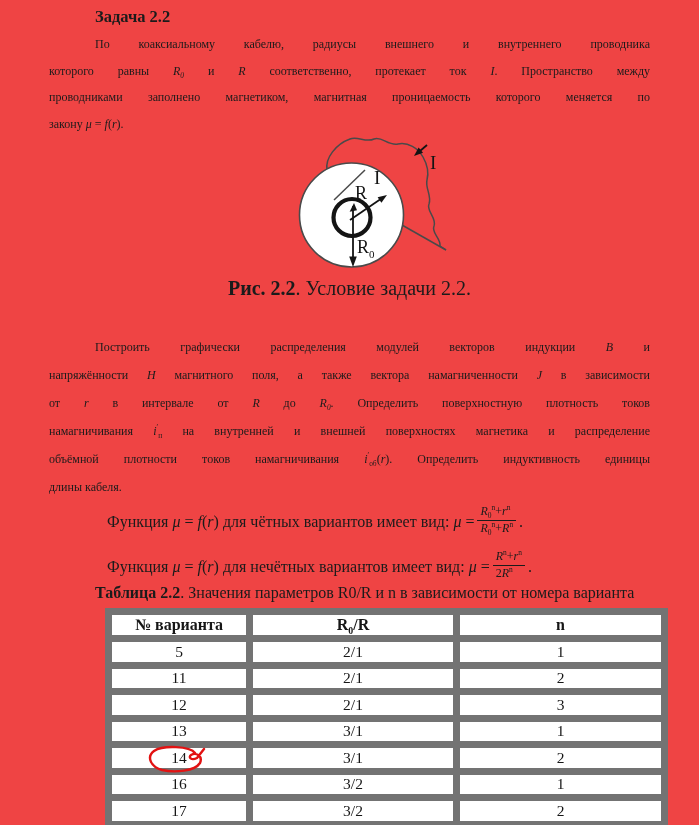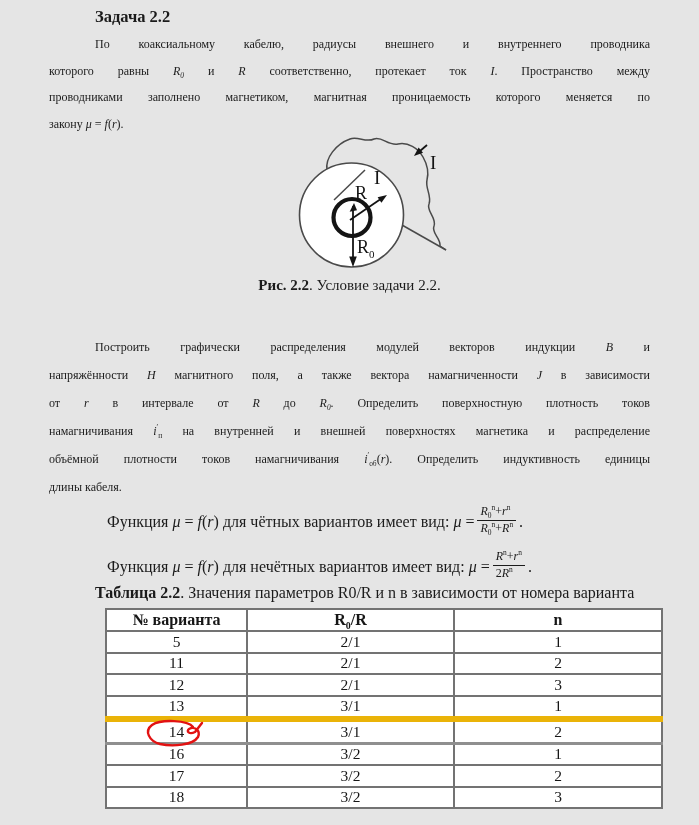--- a/index.html
+++ b/index.html
@@ -1,39 +1,39 @@
 <!DOCTYPE html>
 <html><head>
 <meta charset="utf-8">
 <style>
   html,body{margin:0;padding:0;background:#fff;}
-  .page{position:relative;width:699px;height:825px;background:#e5e5e5;overflow:hidden;
+  .page{position:relative;width:699px;height:825px;background:#ef4444;overflow:hidden;
         font-family:"Liberation Serif",serif;color:#1b1b1b;}
   .abs{position:absolute;}
   .body-col{left:49px;width:601px;}
   .para{font-size:12px;line-height:26.5px;}
   .para2{line-height:28px;}
   .just .lines{text-align:justify;text-align-last:justify;}
   .indent{text-indent:46px;}
   .lastline{text-align:left;}
   .title{left:95px;top:7px;font-size:16.5px;font-weight:bold;}
   sup,sub{font-size:0.62em;line-height:0;}
   i{font-style:italic;}
-  .figcap{top:277px;left:49px;width:601px;text-align:center;font-size:15px;}
+  .figcap{top:277px;left:49px;width:601px;text-align:center;font-size:20px;}
   .formula{font-size:16px;height:40px;display:flex;align-items:center;}
   .formula .ind{margin-left:58px;}
   .frac{display:inline-block;vertical-align:middle;
         font-size:12px;line-height:1.3;margin:0 3px;transform:translateY(-2px);}
   .frac .num{display:block;border-bottom:1px solid #1b1b1b;padding:0 3px;}
   .frac .den{display:block;padding:0 3px;}
   .tabcap{top:584px;left:49px;width:620px;font-size:16px;}
   .tabcap .ind{margin-left:46px;margin-top:48px;}
   table.vt{border-collapse:collapse;table-layout:fixed;width:556px;
            font-size:15.5px;background:#fff;}
-  table.vt th,table.vt td{border:2px solid #737373;text-align:center;padding:0;
+  table.vt th,table.vt td{border:7px solid #737373;text-align:center;padding:0;
            font-family:"Liberation Serif",serif;color:#161616;}
   table.vt{border:2px solid #2e2e2e;}
   table.vt th{height:20px;font-weight:bold;font-size:16px;}
   table.vt td{height:19.5px;}
   tr.sel td{border-top:6px solid #eab308;border-bottom:3px solid #8f8f8f;}
   td.cellrel{position:relative;}
   .ring{position:absolute;left:50%;top:50%;margin-left:-34px;margin-top:-14px;
         width:68px;height:30px;pointer-events:none;}
   svg text{font-family:"Liberation Serif",serif;}
 </style>

